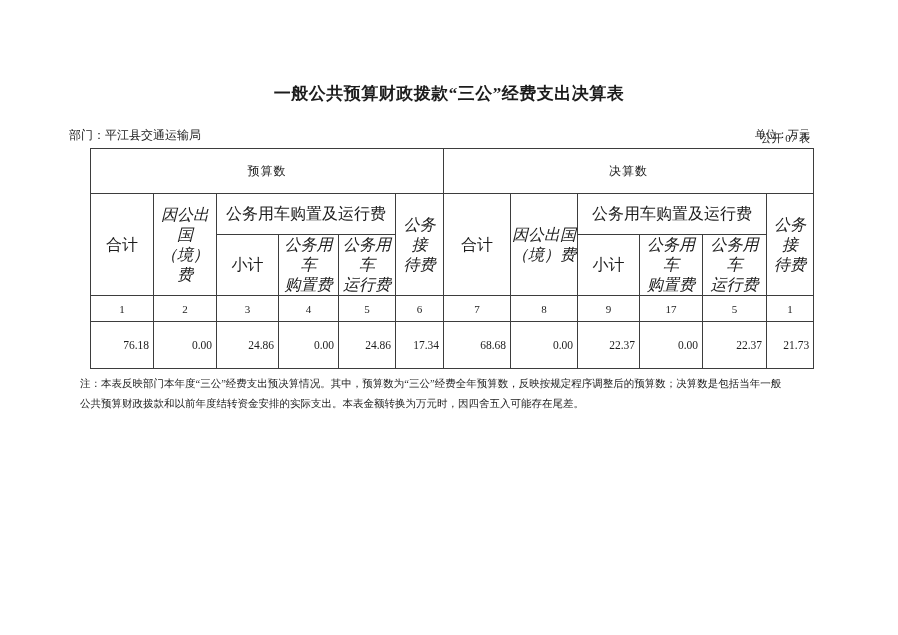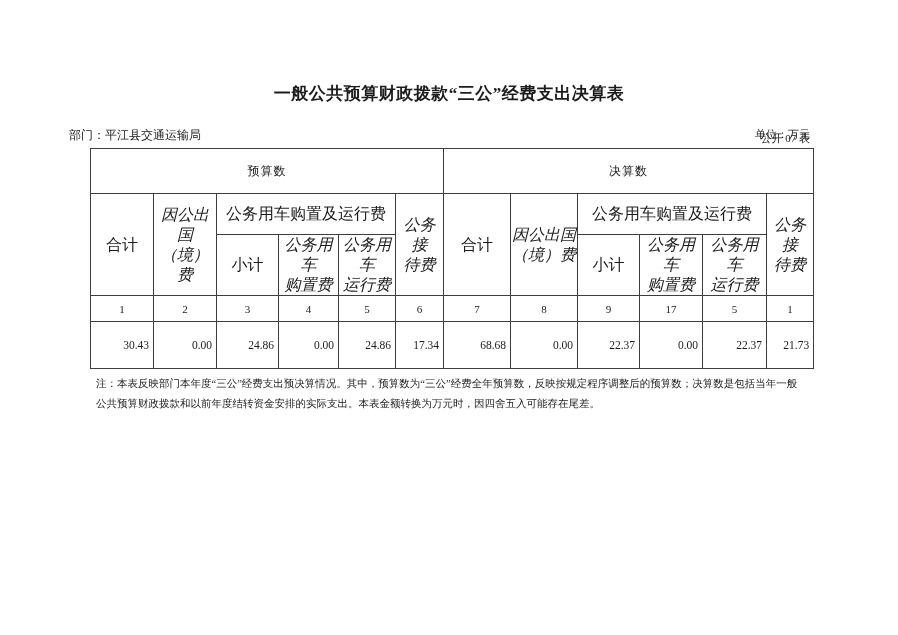--- a/index.html
+++ b/index.html
@@ -72,21 +72,21 @@
   tr.r1 td { font-size: 12px; letter-spacing: 1px; }
   tr.r4 td { font-size: 11px; }
   tr.r5 td {
     text-align: right;
     padding-right: 4px;
     font-size: 11.5px;
   }
   .note {
     position: absolute;
     top: 374px;
-    left: 96px;
+    left: 80px;
     width: 740px;
     font-size: 10.5px;
     line-height: 20px;
     white-space: pre-line;
   }
 </style>
 </head>
 <body>
 
 <div class="page">
@@ -150,21 +150,21 @@
         <td>5</td>
         <td>6</td>
         <td>7</td>
         <td>8</td>
         <td>9</td>
         <td>17</td>
         <td>5</td>
         <td>1</td>
       </tr>
       <tr class="r5">
-        <td>30.43</td>
+        <td>76.18</td>
         <td>0.00</td>
         <td>24.86</td>
         <td>0.00</td>
         <td>24.86</td>
         <td>17.34</td>
         <td>68.68</td>
         <td>0.00</td>
         <td>22.37</td>
         <td>0.00</td>
         <td>22.37</td>

